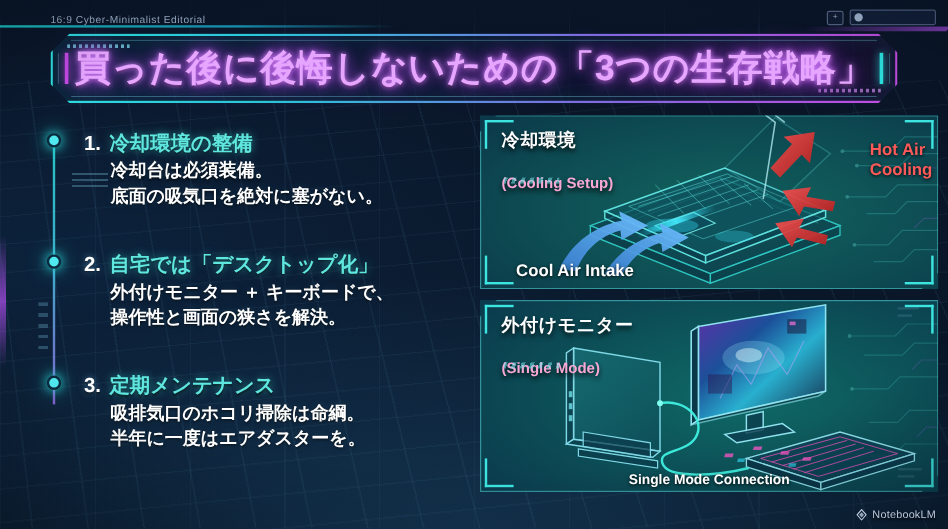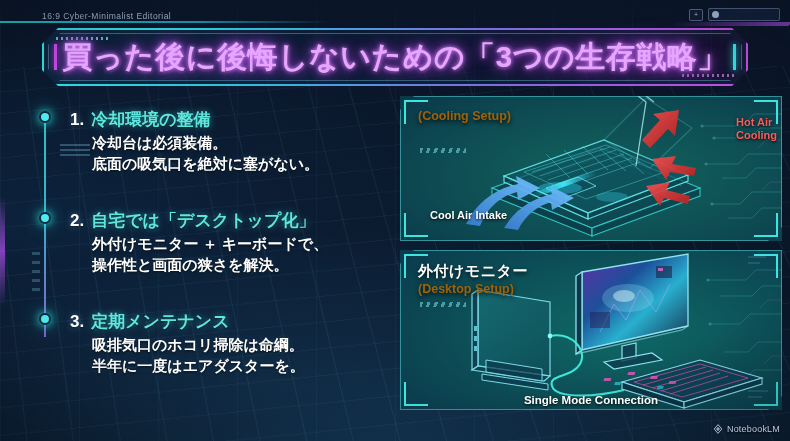--- a/index.html
+++ b/index.html
@@ -155,34 +155,34 @@
   .c-tl { left:4px; top:4px; border-left:2px solid #3ce5e0; border-top:2px solid #3ce5e0; }
   .c-tr { right:4px; top:4px; border-right:2px solid #3ce5e0; border-top:2px solid #3ce5e0; }
   .c-bl { left:4px; bottom:4px; border-left:2px solid #3ce5e0; border-bottom:2px solid #3ce5e0; }
   .c-br { right:4px; bottom:4px; border-right:2px solid #3ce5e0; border-bottom:2px solid #3ce5e0; }
 
   .panel-title {
     position:absolute; left:18px; top:12px; z-index:6;
     text-shadow:0 2px 4px rgba(0,0,0,.85);
   }
   .panel-title .jp { font-size:15px; font-weight:bold; color:#ffffff; letter-spacing:.5px; }
-  .panel-title .en { font-size:12.5px; font-weight:bold; color:#a16207; margin-top:1px; }
+  .panel-title .en { font-size:12.5px; font-weight:bold; color:#f9a8d4; margin-top:19px; }
   .panel-deco {
     position:absolute; left:20px; top:52px; width:46px; height:5px; z-index:6;
     background:repeating-linear-gradient(110deg, rgba(120,225,230,.55) 0 3px, rgba(0,0,0,0) 3px 7px);
   }
 
   .circuit { position:absolute; right:0; top:0; bottom:0; width:120px; opacity:.45; }
 
   .anno {
-    position:absolute; z-index:7; font-size:11px; font-weight:bold;
+    position:absolute; z-index:7; font-size:14px; font-weight:bold;
     text-shadow:0 1px 3px rgba(0,0,0,.95);
   }
   .anno-hot { color:#ff5a5a; right:5px; top:20px; text-align:left; line-height:1.2; }
-  .anno-cool { color:#ffffff; left:30px; bottom:20px; }
+  .anno-cool { color:#ffffff; left:30px; bottom:8px; }
   .anno-cable { color:#ffffff; left:50%; transform:translateX(-50%); bottom:4px; font-size:11.5px; }
 
   
   .brand {
     position:absolute; right:10px; bottom:7px;
     display:flex; gap:4px;
     font-size:9px; color:#b9c6dc; letter-spacing:.2px;
     text-shadow:0 1px 2px rgba(0,0,0,.8);
   }
   .brand-mark { width:10px; height:10px; }
@@ -376,20 +376,21 @@
       </g>
     </svg>
 
     <div class="panel-frame"></div>
     <div class="corner c-tl"></div>
     <div class="corner c-tr"></div>
     <div class="corner c-bl"></div>
     <div class="corner c-br"></div>
 
     <div class="panel-title">
+      <div class="jp">冷却環境</div>
       <div class="en">(Cooling Setup)</div>
     </div>
     <div class="panel-deco"></div>
 
     <div class="anno anno-hot">
       <div>Hot Air</div>
       <div>Cooling</div>
     </div>
     <div class="anno anno-cool">Cool Air Intake</div>
   </div>
@@ -500,21 +501,21 @@
     </svg>
 
     <div class="panel-frame"></div>
     <div class="corner c-tl"></div>
     <div class="corner c-tr"></div>
     <div class="corner c-bl"></div>
     <div class="corner c-br"></div>
 
     <div class="panel-title">
       <div class="jp">外付けモニター</div>
-      <div class="en">(Desktop Setup)</div>
+      <div class="en">(Single Mode)</div>
     </div>
     <div class="panel-deco"></div>
 
     <div class="anno anno-cable">Single Mode Connection</div>
   </div>
 
   <div class="bg-vignette"></div>
 
   <div class="brand">
     <svg class="brand-mark" viewBox="0 0 16 16">

